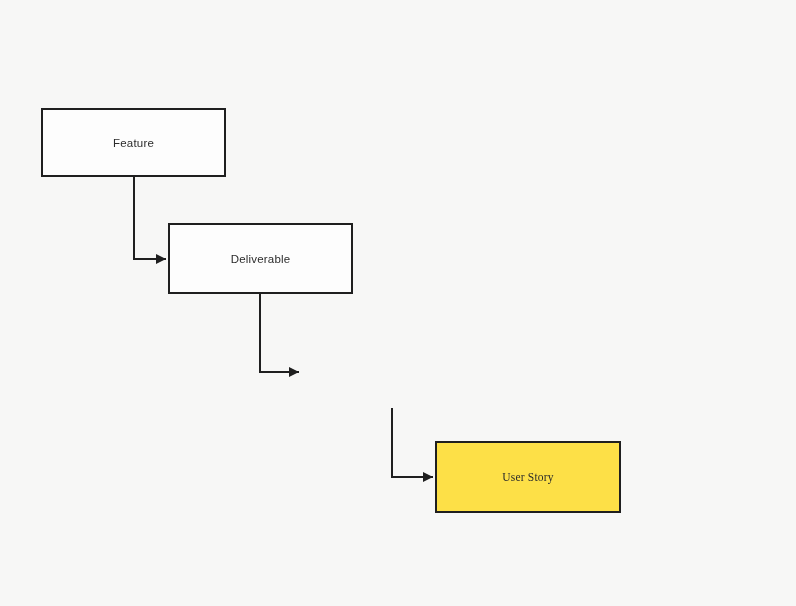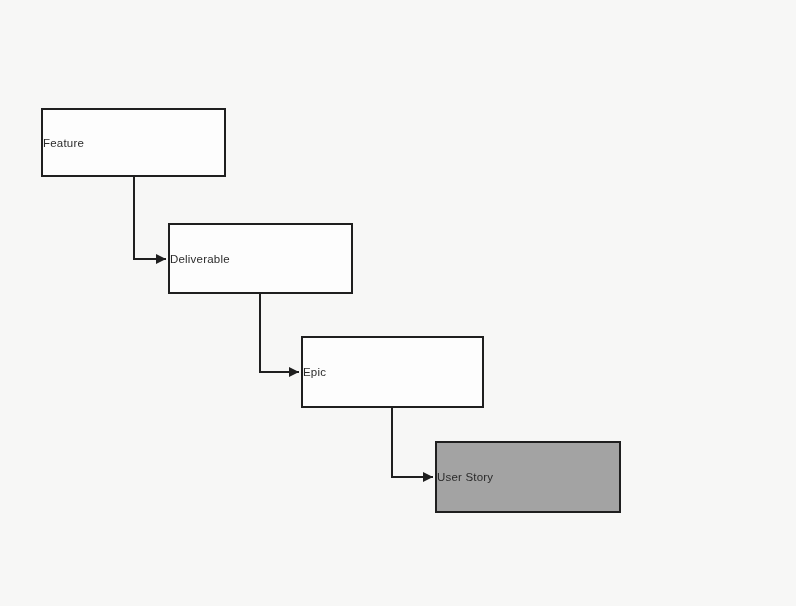--- a/index.html
+++ b/index.html
@@ -40,20 +40,21 @@
     height: 606px;
     pointer-events: none;
   }
   .node {
     position: absolute;
     box-sizing: border-box;
     background: #fdfdfd;
     border: 2px solid #84cc16;
     display: flex;
     align-items: center;
+    justify-content: center;
   }
   .node-label {
     font-size: 11.5px;
     font-weight: 400;
     color: #2b2b2b;
     letter-spacing: 0.2px;
     white-space: nowrap;
   }
 </style>
 </head>
@@ -78,21 +79,18 @@
   </svg>
 
   <div class="node" id="node-feature" style="left: 41px; top: 108px; width: 185px; height: 69px; background: rgb(253, 253, 253); border-color: rgb(31, 31, 31);">
     <span class="node-label">Feature</span>
   </div>
 
   <div class="node" id="node-deliverable" style="left: 168px; top: 223px; width: 185px; height: 71px; background: rgb(253, 253, 253); border-color: rgb(31, 31, 31);">
     <span class="node-label">Deliverable</span>
   </div>
 
-  <div class="node" id="node-epic" style="left: 301px; top: 336px; width: 183px; height: 72px; background: rgb(253, 253, 253); border-color: rgb(31, 31, 31);">
-    <span class="node-label">Epic</span>
-  </div>
 
-  <div class="node" id="node-user-story" style="left: 435px; top: 441px; width: 186px; height: 72px; background: #a3a3a3; border-color: rgb(31, 31, 31);">
+  <div class="node" id="node-user-story" style="left: 435px; top: 441px; width: 186px; height: 72px; background: #fde047; border-color: rgb(31, 31, 31); font-family: Liberation Serif, serif;">
     <span class="node-label">User Story</span>
   </div>
 
 </div>
 
 </body></html>

